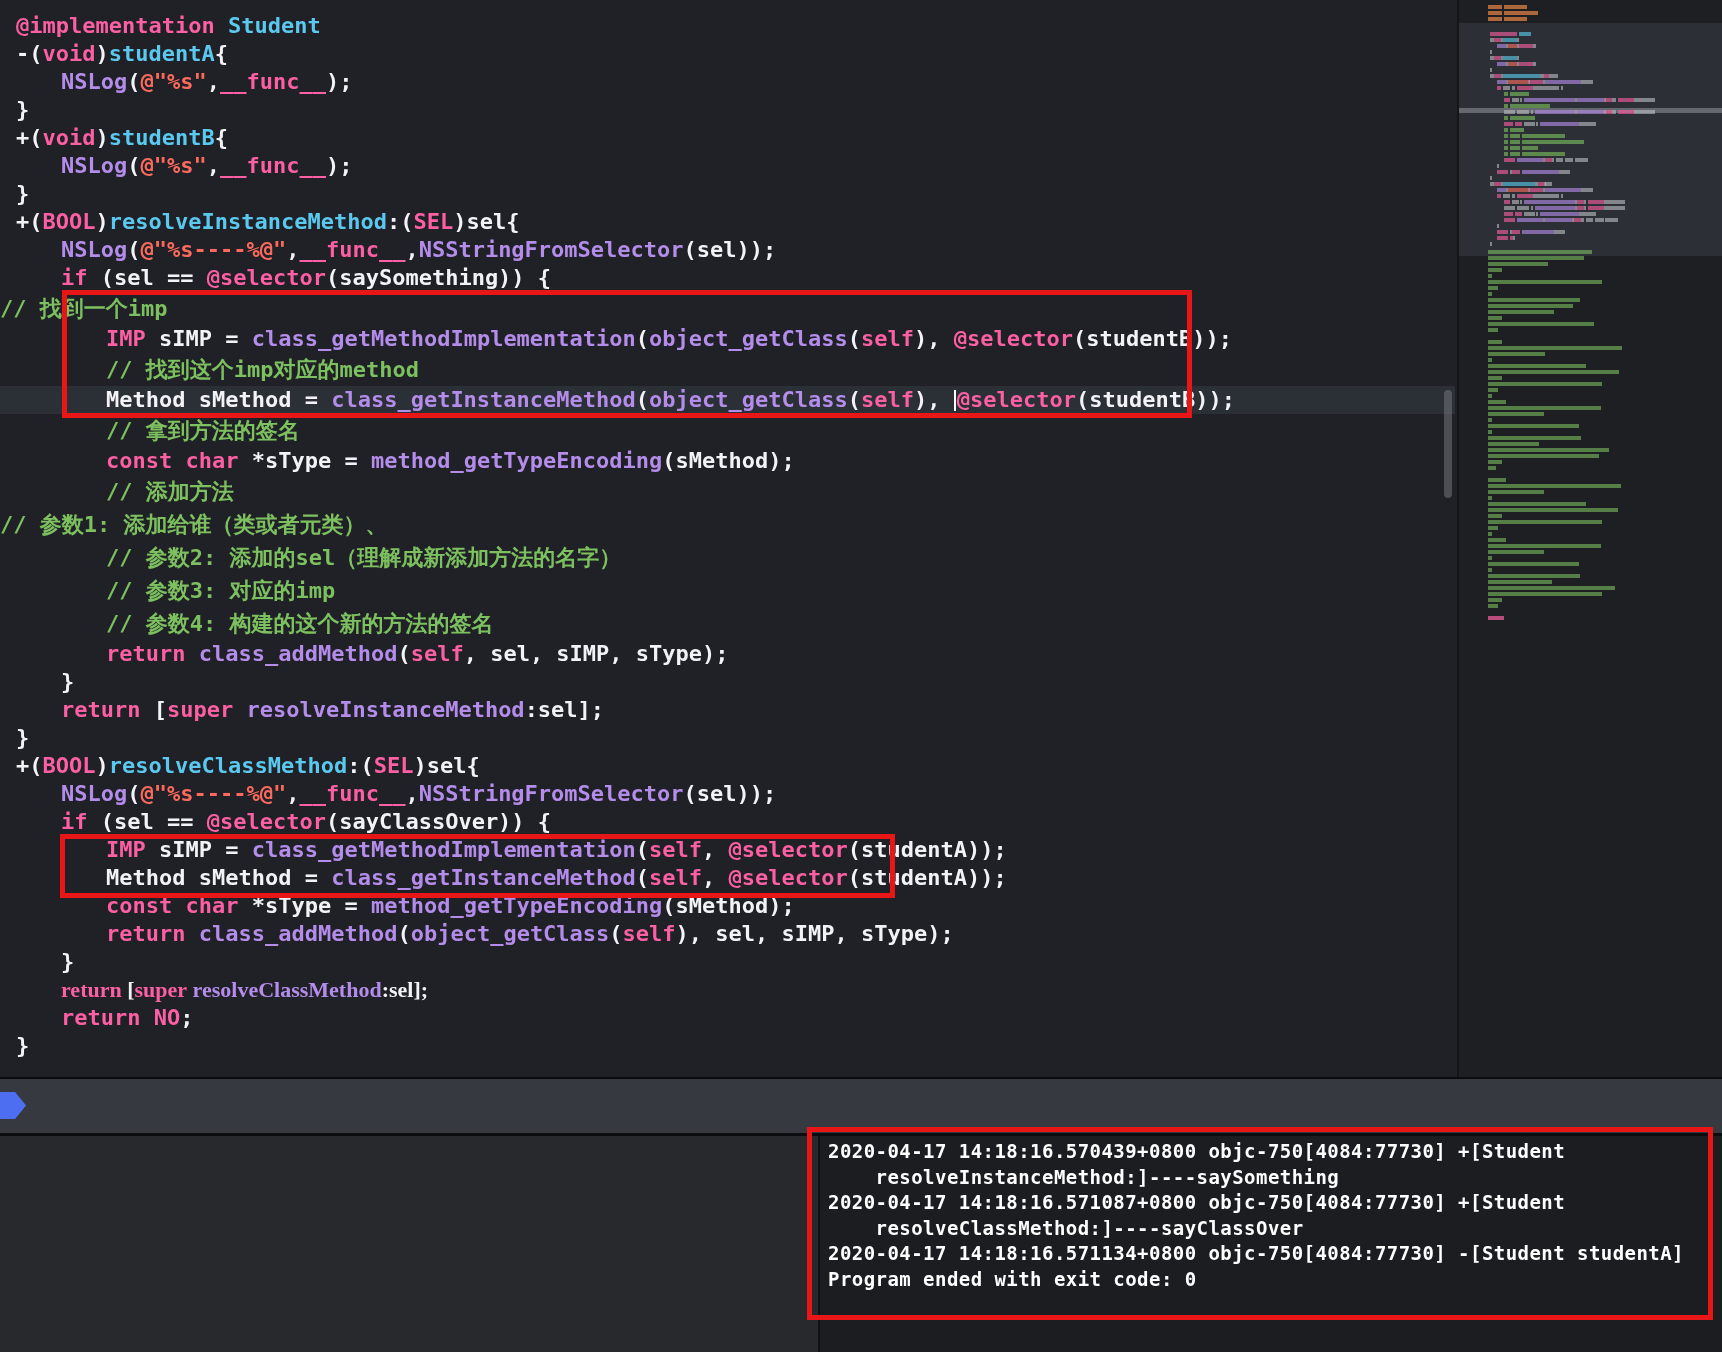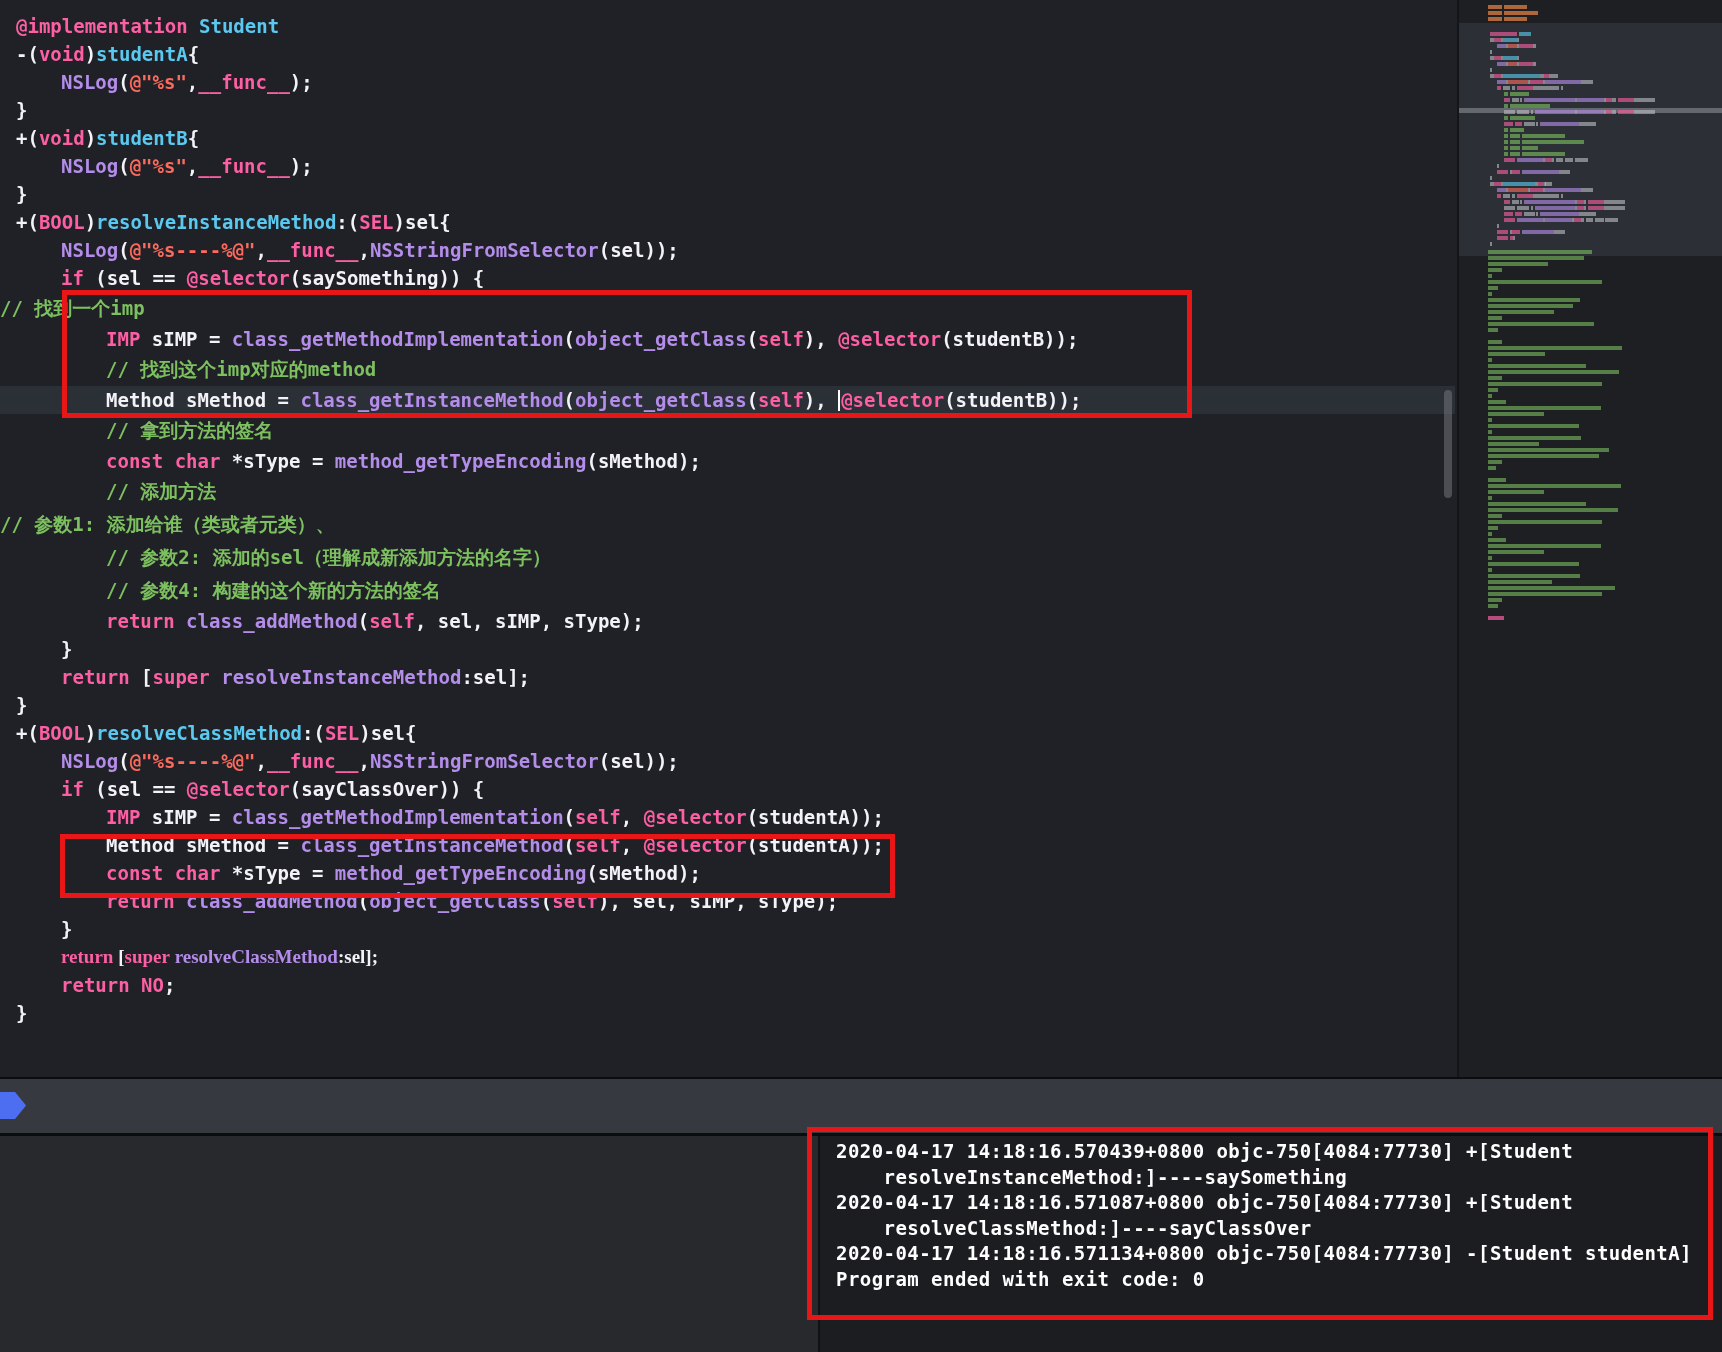--- a/index.html
+++ b/index.html
@@ -1,20 +1,20 @@
 <!DOCTYPE html>
 <html style="--c-k: #fc5fa3; --c-t: #5bc9ef; --c-f: #b48cea; --c-s: #fc6a5d; --c-g: #7dc05f; --c-w: #f2f2f7; --c-anno: #e81616; --c-arrow: #4e6ef2;"><head>
 <meta charset="utf-8">
 <style>
   html,body{margin:0;padding:0;background:#1f2126;}
   #screen{position:relative;width:1722px;height:1352px;overflow:hidden;background:#1f2126;
           font-family:"DejaVu Sans Mono","Liberation Mono",monospace;}
   
   #editor{position:absolute;left:0;top:0;width:1455px;height:1077px;background:#1f2126;padding-top:12px;box-sizing:border-box;}
-  .code-line{position:relative;white-space:pre;font-weight:600;font-size:19px;color:#f2f2f7;}
+  .code-line{position:relative;white-space:pre;font-weight:600;font-size:22px;color:#f2f2f7;}
   .code-line.hl{background:#2b2f36;}
   .tk-k{color:var(--c-k);font-weight:700;}
   .tk-w{color:var(--c-w);}
   .tk-t{color:var(--c-t);}
   .tk-f{color:var(--c-f);}
   .tk-s{color:var(--c-s);}
   .tk-g{color:var(--c-g);}
   .caret{display:inline-block;width:2px;height:21px;background:#ffffff;vertical-align:-4px;margin-right:1px;}
   
   #minimap{position:absolute;left:1457px;top:0;width:265px;height:1077px;background:#1d1f23;border-left:2px solid #141519;}
@@ -27,21 +27,21 @@
   #debugbar{position:absolute;left:0;top:1079px;width:1722px;height:54px;background:#363a40;}
   #jump-arrow{position:absolute;left:0;top:13px;width:26px;height:27px;background:var(--c-arrow);
               clip-path:polygon(0 0,58% 0,100% 50%,58% 100%,0 100%);}
   #sep-bottom{position:absolute;left:0;top:1133px;width:1722px;height:3px;background:#0b0c0e;}
   
   #debug-area{position:absolute;left:0;top:1136px;width:1722px;height:216px;}
   #vars-pane{position:absolute;left:0;top:0;width:818px;height:216px;background:#28292d;}
   #pane-divider{position:absolute;left:818px;top:0;width:2px;height:216px;background:#101114;}
   #console-pane{position:absolute;left:820px;top:0;width:902px;height:216px;background:#1c1d21;}
   .console-line{white-space:pre;font-weight:700;font-size:19px;letter-spacing:.45px;color:#ffffff;height:25.5px;line-height:25.5px;}
-  #console-text{position:absolute;left:16px;top:3px;}
+  #console-text{position:absolute;left:8px;top:3px;}
   
   .anno-box{position:absolute;border:5px solid var(--c-anno);box-sizing:border-box;z-index:50;}
 </style>
 </head>
 <body>
 
 <div id="screen">
 
   <div id="editor">
       <div class="code-line" style="height: 28px; line-height: 28px; padding-left: 16px;"><span class="tk-k">@implementation</span><span class="tk-w"> </span><span class="tk-t">Student</span></div>
@@ -56,20 +56,21 @@
       <div class="code-line" style="height: 28px; line-height: 28px; padding-left: 61px;"><span class="tk-k">if</span><span class="tk-w"> (sel == </span><span class="tk-k">@selector</span><span class="tk-w">(saySomething)) {</span></div>
       <div class="code-line" style="height: 33px; line-height: 33px; "><span class="tk-g">// 找到一个imp</span></div>
       <div class="code-line" style="height: 28px; line-height: 28px; padding-left: 106px;"><span class="tk-k">IMP</span><span class="tk-w"> sIMP = </span><span class="tk-f">class_getMethodImplementation</span><span class="tk-w">(</span><span class="tk-f">object_getClass</span><span class="tk-w">(</span><span class="tk-k">self</span><span class="tk-w">), </span><span class="tk-k">@selector</span><span class="tk-w">(studentB));</span></div>
       <div class="code-line" style="height: 33px; line-height: 33px; padding-left: 106px;"><span class="tk-g">// 找到这个imp对应的method</span></div>
       <div class="code-line hl" style="height: 28px; line-height: 28px; padding-left: 106px;"><span class="tk-w">Method sMethod = </span><span class="tk-f">class_getInstanceMethod</span><span class="tk-w">(</span><span class="tk-f">object_getClass</span><span class="tk-w">(</span><span class="tk-k">self</span><span class="tk-w">), </span><span class="caret"></span><span class="tk-k">@selector</span><span class="tk-w">(studentB));</span></div>
       <div class="code-line" style="height: 33px; line-height: 33px; padding-left: 106px;"><span class="tk-g">// 拿到方法的签名</span></div>
       <div class="code-line" style="height: 28px; line-height: 28px; padding-left: 106px;"><span class="tk-k">const</span><span class="tk-w"> </span><span class="tk-k">char</span><span class="tk-w"> *sType = </span><span class="tk-f">method_getTypeEncoding</span><span class="tk-w">(sMethod);</span></div>
       <div class="code-line" style="height: 33px; line-height: 33px; padding-left: 106px;"><span class="tk-g">// 添加方法</span></div>
       <div class="code-line" style="height: 33px; line-height: 33px; "><span class="tk-g">// 参数1: 添加给谁（类或者元类）、</span></div>
       <div class="code-line" style="height: 33px; line-height: 33px; padding-left: 106px;"><span class="tk-g">// 参数2: 添加的sel（理解成新添加方法的名字）</span></div>
+      <div class="code-line" style="height: 33px; line-height: 33px; padding-left: 106px;"><span class="tk-g">// 参数3: 对应的imp</span></div>
       <div class="code-line" style="height: 33px; line-height: 33px; padding-left: 106px;"><span class="tk-g">// 参数4: 构建的这个新的方法的签名</span></div>
       <div class="code-line" style="height: 28px; line-height: 28px; padding-left: 106px;"><span class="tk-k">return</span><span class="tk-w"> </span><span class="tk-f">class_addMethod</span><span class="tk-w">(</span><span class="tk-k">self</span><span class="tk-w">, sel, sIMP, sType);</span></div>
       <div class="code-line" style="height: 28px; line-height: 28px; padding-left: 61px;"><span class="tk-w">}</span></div>
       <div class="code-line" style="height: 28px; line-height: 28px; padding-left: 61px;"><span class="tk-k">return</span><span class="tk-w"> [</span><span class="tk-k">super</span><span class="tk-w"> </span><span class="tk-f">resolveInstanceMethod</span><span class="tk-w">:sel];</span></div>
       <div class="code-line" style="height: 28px; line-height: 28px; padding-left: 16px;"><span class="tk-w">}</span></div>
       <div class="code-line" style="height: 28px; line-height: 28px; padding-left: 16px;"><span class="tk-w">+(</span><span class="tk-k">BOOL</span><span class="tk-w">)</span><span class="tk-t">resolveClassMethod</span><span class="tk-w">:(</span><span class="tk-k">SEL</span><span class="tk-w">)</span><span class="tk-w">sel{</span></div>
       <div class="code-line" style="height: 28px; line-height: 28px; padding-left: 61px;"><span class="tk-f">NSLog</span><span class="tk-w">(</span><span class="tk-s">@"%s----%@"</span><span class="tk-w">,</span><span class="tk-k">__func__</span><span class="tk-w">,</span><span class="tk-f">NSStringFromSelector</span><span class="tk-w">(sel));</span></div>
       <div class="code-line" style="height: 28px; line-height: 28px; padding-left: 61px;"><span class="tk-k">if</span><span class="tk-w"> (sel == </span><span class="tk-k">@selector</span><span class="tk-w">(sayClassOver)) {</span></div>
       <div class="code-line" style="height: 28px; line-height: 28px; padding-left: 106px;"><span class="tk-k">IMP</span><span class="tk-w"> sIMP = </span><span class="tk-f">class_getMethodImplementation</span><span class="tk-w">(</span><span class="tk-k">self</span><span class="tk-w">, </span><span class="tk-k">@selector</span><span class="tk-w">(studentA));</span></div>
       <div class="code-line" style="height: 28px; line-height: 28px; padding-left: 106px;"><span class="tk-w">Method sMethod = </span><span class="tk-f">class_getInstanceMethod</span><span class="tk-w">(</span><span class="tk-k">self</span><span class="tk-w">, </span><span class="tk-k">@selector</span><span class="tk-w">(studentA));</span></div>

